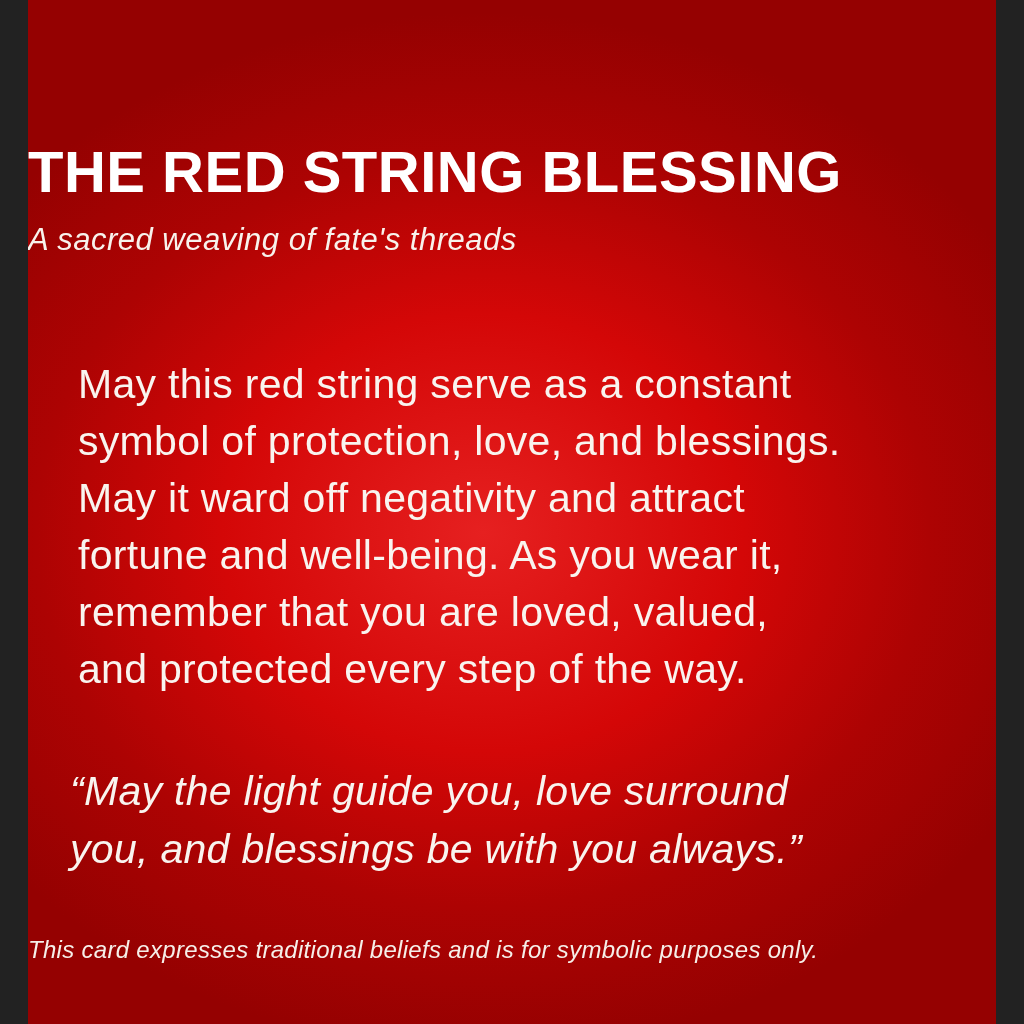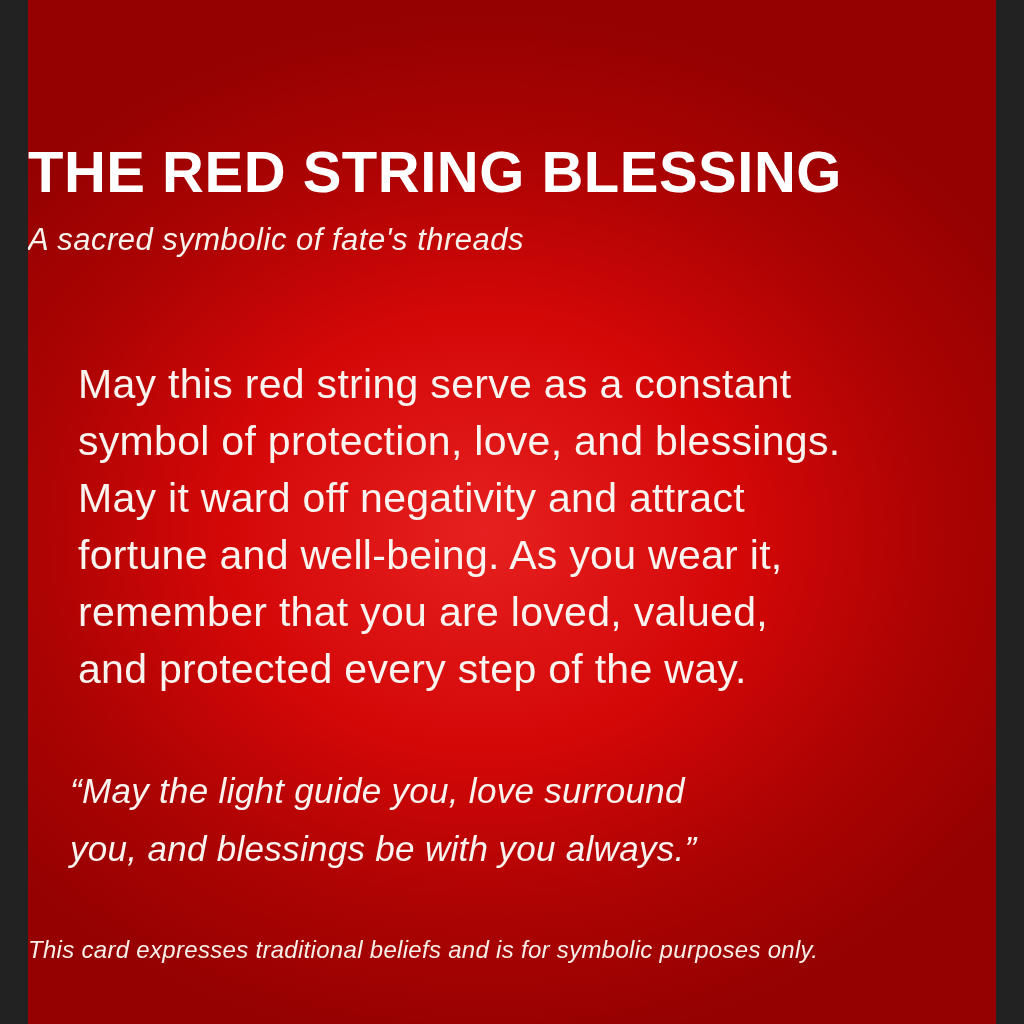--- a/index.html
+++ b/index.html
@@ -57,21 +57,21 @@
     letter-spacing: 0.3px;
     white-space: pre-line;
     color: #f9f4ef;
   }
   .quote-text {
     position: absolute;
     top: 762px;
     left: 42px;
     width: 940px;
     margin: 0;
-    font-size: 35px;
+    font-size: 41px;
     line-height: 58px;
     font-style: italic;
     letter-spacing: 0.3px;
     white-space: pre-line;
     color: #f9f4ef;
   }
   .disclaimer {
     position: absolute;
     top: 936px;
     left: 0;
@@ -81,21 +81,21 @@
     font-style: italic;
     letter-spacing: 0.3px;
     color: #f6efe9;
   }
 </style>
 </head>
 <body>
 
 <div class="card" style="--bg-center: #e62020; --bg-mid: #d40707; --bg-deep: #ad0303; --bg-edge: #950101; --text: #faf5f0;">
   <h1 class="title">THE RED STRING BLESSING</h1>
-  <p class="subtitle">A sacred symbolic of fate's threads</p>
+  <p class="subtitle">A sacred weaving of fate's threads</p>
   <p class="body-text">May this red string serve as a constant
 symbol of protection, love, and blessings.
 May it ward off negativity and attract
 fortune and well-being. As you wear it,
 remember that you are loved, valued,
 and protected every step of the way.</p>
   <p class="quote-text">“May the light guide you, love surround
 you, and blessings be with you always.”</p>
   <p class="disclaimer">This card expresses traditional beliefs and is for symbolic purposes only.</p>
 </div>

